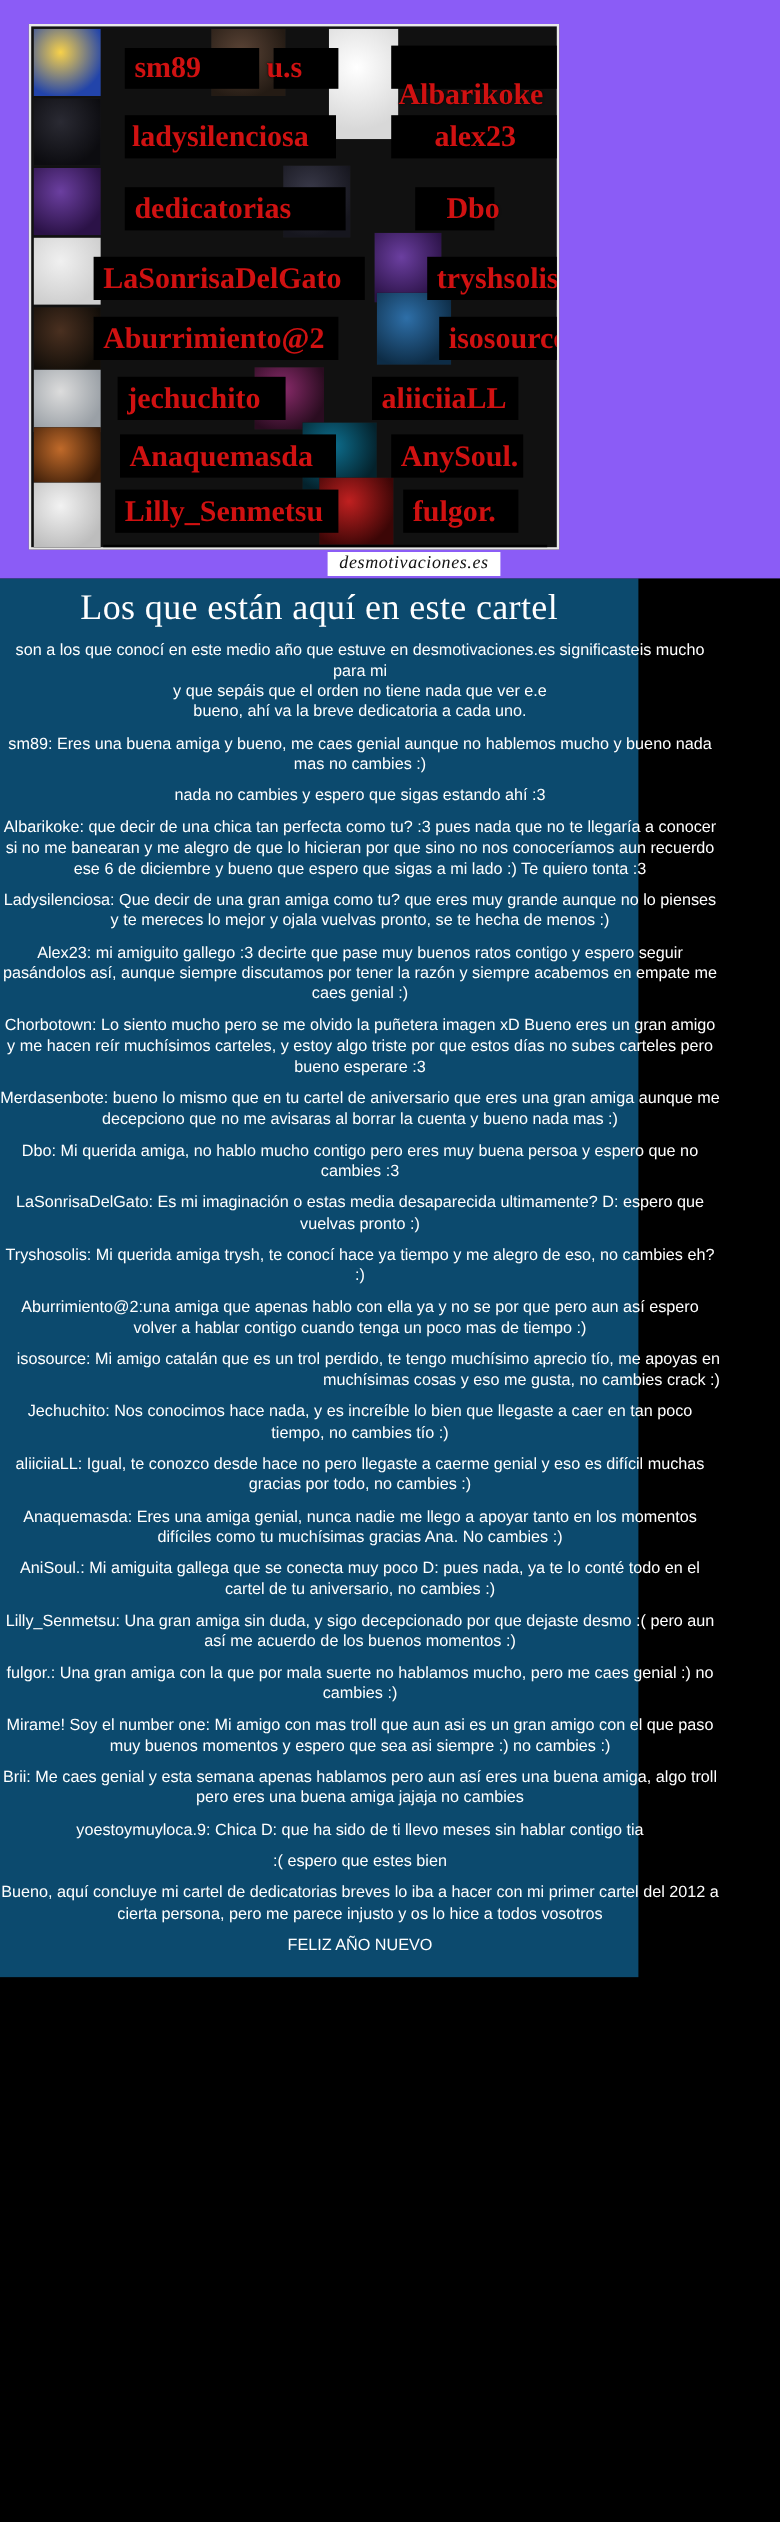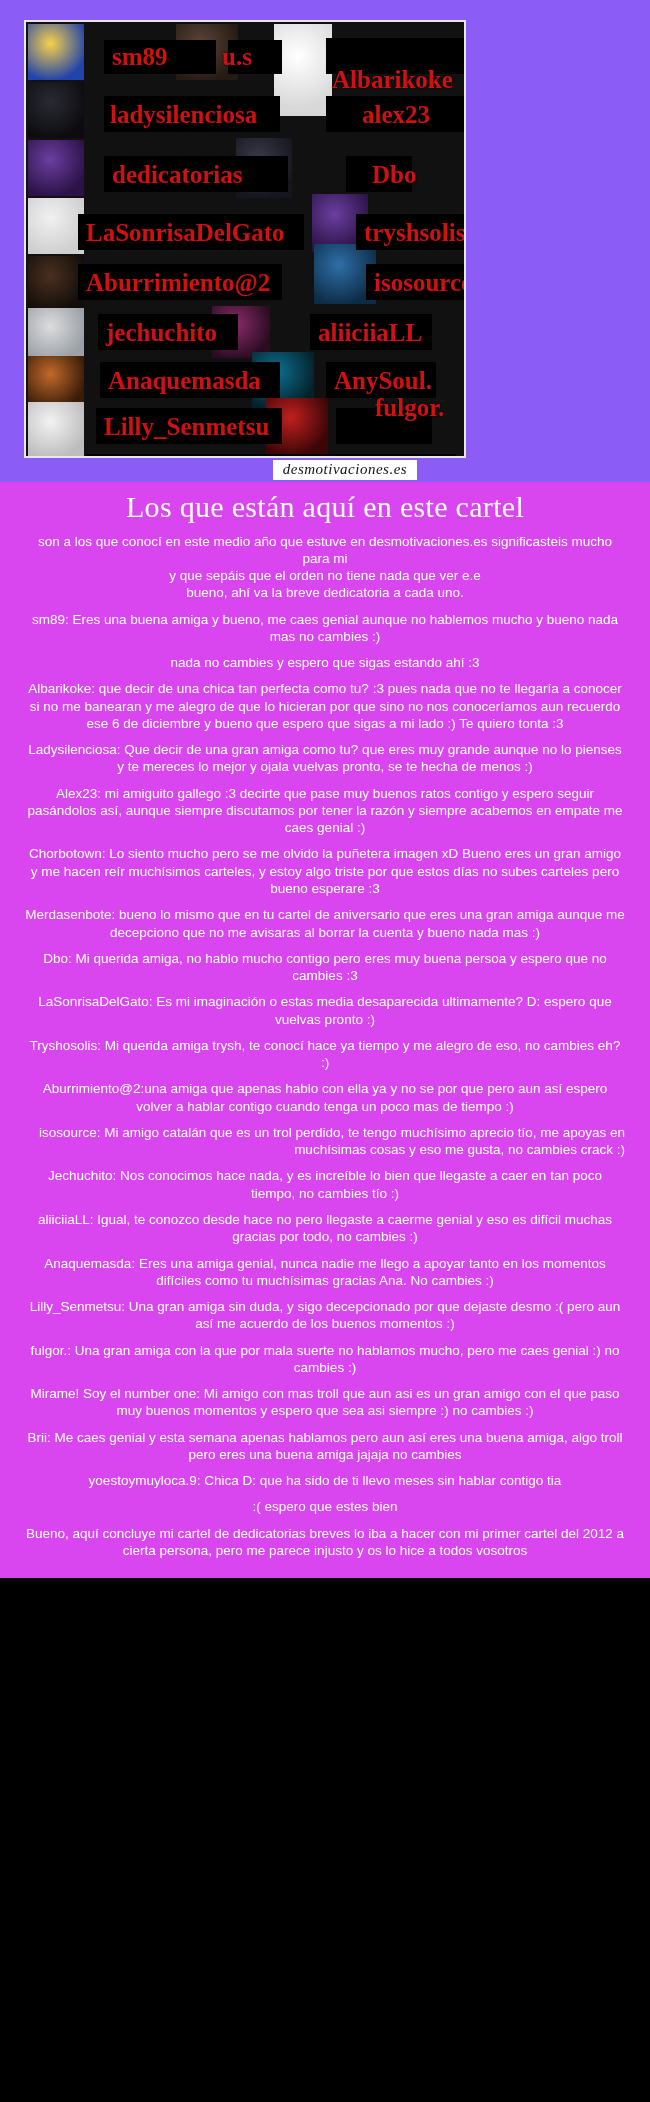--- a/index.html
+++ b/index.html
@@ -75,22 +75,22 @@
     color: #111;
     font-family: "Liberation Serif", serif;
     font-style: italic;
     font-size: 15px;
     padding: 1px 10px 2px 10px;
     letter-spacing: .5px;
   }
 
   
   .body-text {
-    width: 650px;
-    background: #d946ef;
+    width: 532px;
+    background: #0c4a6e;
     color: #ffffff;
     text-align: center;
     padding: 4px 0 10px 0;
     box-sizing: border-box;
   }
   .title {
     font-family: "Liberation Serif", serif;
     font-size: 30px;
     color: #ffffff;
     margin: 4px 0 8px 0;
@@ -194,21 +194,21 @@
           <div class="name" style="left: 346px; top: 140px;">Dbo</div>
           <div class="name" style="left: 60px; top: 198px;">LaSonrisaDelGato</div>
           <div class="name" style="left: 338px; top: 198px;">tryshsolis</div>
           <div class="name" style="left: 60px; top: 248px;">Aburrimiento@2</div>
           <div class="name" style="left: 348px; top: 248px;">isosource</div>
           <div class="name" style="left: 80px; top: 298px;">jechuchito</div>
           <div class="name" style="left: 292px; top: 298px;">aliiciiaLL</div>
           <div class="name" style="left: 82px; top: 346px;">Anaquemasda</div>
           <div class="name" style="left: 308px; top: 346px;">AnySoul.</div>
           <div class="name" style="left: 78px; top: 392px;">Lilly_Senmetsu</div>
-          <div class="name" style="left: 318px; top: 373px; margin-left: 31px;">fulgor.</div>
+          <div class="name" style="left: 318px; top: 392px;">fulgor.</div>
         </div>
     </div>
     <div class="wm">
       <span class="wm-inner">desmotivaciones.es</span>
     </div>
   </div>
 
   <div class="body-text">
     <div class="title">Los que están aquí en este cartel</div>
     <div id="paras">
@@ -223,23 +223,25 @@
         <div class="para" style="white-space: pre-line;">Chorbotown: Lo siento mucho pero se me olvido la puñetera imagen xD Bueno eres un gran amigo y me hacen reír muchísimos carteles, y estoy algo triste por que estos días no subes carteles pero bueno esperare :3</div>
         <div class="para" style="white-space: pre-line;">Merdasenbote: bueno lo mismo que en tu cartel de aniversario que eres una gran amiga aunque me decepciono que no me avisaras al borrar la cuenta y bueno nada mas :)</div>
         <div class="para" style="white-space: pre-line;">Dbo: Mi querida amiga, no hablo mucho contigo pero eres muy buena persoa y espero que no cambies :3</div>
         <div class="para" style="white-space: pre-line;">LaSonrisaDelGato: Es mi imaginación o estas media desaparecida ultimamente? D: espero que vuelvas pronto :)</div>
         <div class="para" style="white-space: pre-line;">Tryshosolis: Mi querida amiga trysh, te conocí hace ya tiempo y me alegro de eso, no cambies eh? :)</div>
         <div class="para" style="white-space: pre-line;">Aburrimiento@2:una amiga que apenas hablo con ella ya y no se por que pero aun así espero volver a hablar contigo cuando tenga un poco mas de tiempo :)</div>
         <div class="para" style="white-space: pre-line; text-align: right;">isosource: Mi amigo catalán que es un trol perdido, te tengo muchísimo aprecio tío, me apoyas en muchísimas cosas  y eso me gusta, no cambies crack :)</div>
         <div class="para" style="white-space: pre-line;">Jechuchito: Nos conocimos hace nada, y es increíble lo bien que llegaste a caer en tan poco tiempo, no cambies tío :)</div>
         <div class="para" style="white-space: pre-line;">aliiciiaLL: Igual, te conozco desde hace no pero llegaste a caerme genial y eso es difícil muchas gracias por todo, no cambies :)</div>
         <div class="para" style="white-space: pre-line;">Anaquemasda: Eres una amiga genial, nunca nadie me llego a apoyar tanto en los momentos difíciles como tu muchísimas gracias Ana. No cambies :)</div>
+        <div class="para" style="white-space: pre-line;">AniSoul.: Mi amiguita gallega que se conecta muy poco D: pues nada, ya te lo conté todo en el cartel de tu aniversario, no cambies :)</div>
         <div class="para" style="white-space: pre-line;">Lilly_Senmetsu: Una gran amiga sin duda, y sigo decepcionado por que dejaste desmo :( pero aun así me acuerdo de los buenos momentos :)</div>
         <div class="para" style="white-space: pre-line;">fulgor.: Una gran amiga con la que por mala suerte no hablamos mucho, pero me caes genial :) no cambies :)</div>
         <div class="para" style="white-space: pre-line;">Mirame! Soy el number one: Mi amigo con mas troll que aun asi es un gran amigo con el que paso muy buenos momentos y espero que sea asi siempre :) no cambies :)</div>
         <div class="para" style="white-space: pre-line; text-align: center;">Brii: Me caes genial y esta semana apenas hablamos pero aun así eres una buena amiga, algo troll pero eres una buena amiga jajaja no cambies</div>
         <div class="para" style="white-space: pre-line;">yoestoymuyloca.9: Chica D: que ha sido de ti llevo meses sin hablar contigo tia</div>
         <div class="para" style="white-space: pre-line;">:( espero que estes bien</div>
         <div class="para" style="white-space: pre-line;">Bueno, aquí concluye mi cartel de dedicatorias breves lo iba a hacer con mi primer cartel del 2012 a cierta persona, pero me parece injusto y os lo hice a todos vosotros</div>
+        <div class="para" style="white-space: pre-line;">FELIZ AÑO NUEVO</div>
       </div>
   </div>
 
 </div>
 
 </body></html>

